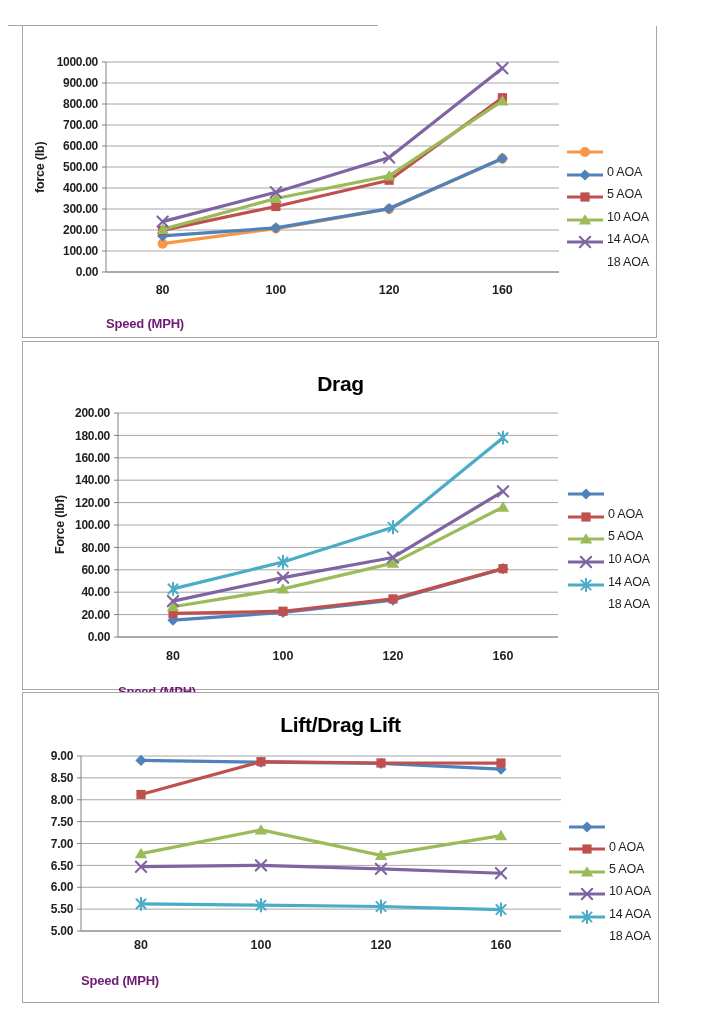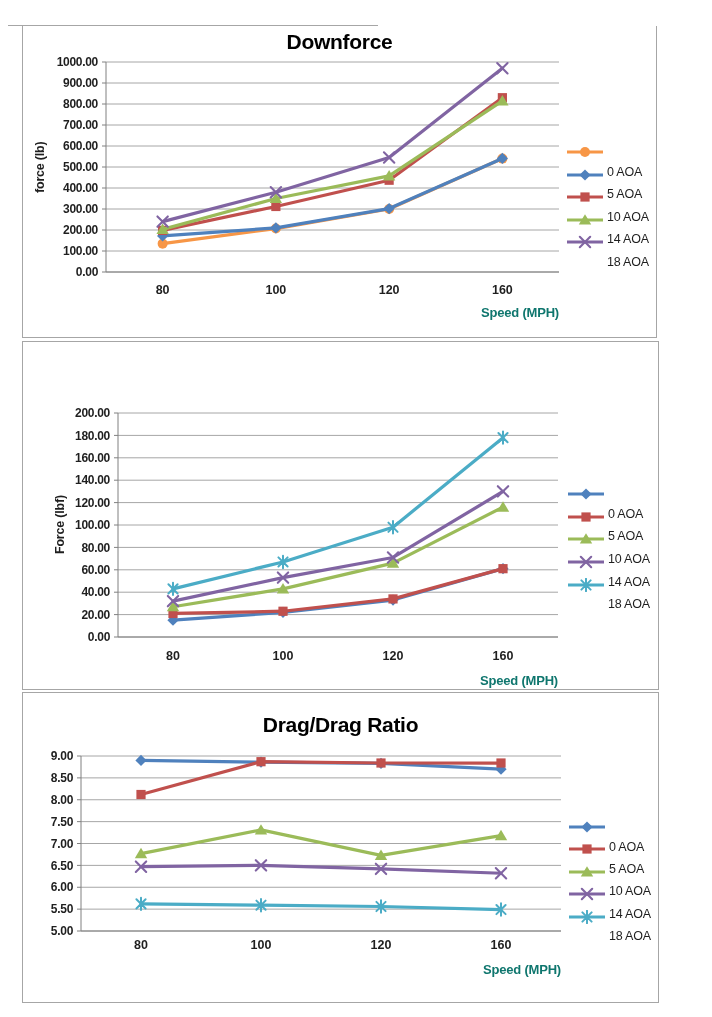--- a/index.html
+++ b/index.html
@@ -19,22 +19,22 @@
   #panel-downforce .chart-title{top:4px;}
   #panel-drag .chart-title{top:30px;}
   #panel-ratio .chart-title{top:20px;}
 
   .y-axis-title{position:absolute;display:flex;align-items:center;justify-content:center;
        writing-mode:vertical-rl;transform:rotate(180deg);
        font-size:12.5px;font-weight:bold;color:#1f1f1f;width:18px;letter-spacing:-0.2px;}
   #panel-downforce .y-axis-title{left:8px;top:36px;height:210px;}
   #panel-drag .y-axis-title{left:28px;top:71px;height:224px;}
 
-  .x-axis-title{position:absolute;text-align:right;font-size:13px;font-weight:bold;
-       color:#0f766e;letter-spacing:-0.2px;}
+  .x-axis-title{position:absolute;text-align:left;font-size:13px;font-weight:bold;
+       color:#701a75;letter-spacing:-0.2px;margin-top:11px;}
   #panel-downforce .x-axis-title{left:83px;top:279px;width:453px;}
   #panel-drag .x-axis-title{left:95px;top:331px;width:440px;}
   #panel-ratio .x-axis-title{left:58px;top:269px;width:480px;}
 
   .plot-svg{position:absolute;left:0;top:0;}
 
   .legend{position:absolute;}
   .legend-item{display:flex;align-items:center;height:14px;}
   .legend-item span{font-size:12.5px;color:#1f1f1f;white-space:nowrap;letter-spacing:-0.2px;margin-top:39px;}
   .legend-item svg{margin-right:3px;flex:none;}
@@ -158,21 +158,20 @@
           <path d="M 474.175 37.099999999999994 L 484.575 47.5 M 474.175 47.5 L 484.575 37.099999999999994" stroke="#8064A2" stroke-width="2.1" fill="none" stroke-linecap="round"></path>
         </g>
       </g>
       <g>
         <text x="139.625" y="268" text-anchor="middle" fill="#1F1F1F" font-size="12.5px" font-weight="bold">80</text>
         <text x="252.875" y="268" text-anchor="middle" fill="#1F1F1F" font-size="12.5px" font-weight="bold">100</text>
         <text x="366.125" y="268" text-anchor="middle" fill="#1F1F1F" font-size="12.5px" font-weight="bold">120</text>
         <text x="479.375" y="268" text-anchor="middle" fill="#1F1F1F" font-size="12.5px" font-weight="bold">160</text>
       </g>
     </svg>
-  <div class="chart-title">Downforce</div>
   <div class="y-axis-title">force (lb)</div>
   <div class="x-axis-title">Speed (MPH)</div>
   <div class="legend" style="left: 543px; top: 119px;">
       <div class="legend-item">
         <svg width="38" height="14">
           <line x1="1" y1="7" x2="37" y2="7" stroke="#F79646" stroke-width="3"></line>
           <g>
             <circle cx="19" cy="7" r="5" fill="#F79646"></circle>
           </g>
         </svg>
@@ -331,20 +330,21 @@
           <path d="M 475.4 91.04 L 484.6 100.24 M 475.4 100.24 L 484.6 91.04 M 480 89.44 L 480 101.84" stroke="#4BACC6" stroke-width="2" fill="none" stroke-linecap="round"></path>
         </g>
       </g>
       <g>
         <text x="150" y="318" text-anchor="middle" fill="#1F1F1F" font-size="12.5px" font-weight="bold">80</text>
         <text x="260" y="318" text-anchor="middle" fill="#1F1F1F" font-size="12.5px" font-weight="bold">100</text>
         <text x="370" y="318" text-anchor="middle" fill="#1F1F1F" font-size="12.5px" font-weight="bold">120</text>
         <text x="480" y="318" text-anchor="middle" fill="#1F1F1F" font-size="12.5px" font-weight="bold">160</text>
       </g>
     </svg>
+  <div class="chart-title">Drag</div>
   <div class="y-axis-title">Force (lbf)</div>
   <div class="x-axis-title">Speed (MPH)</div>
   <div class="legend" style="left: 544px; top: 145px;">
       <div class="legend-item">
         <svg width="38" height="14">
           <line x1="1" y1="7" x2="37" y2="7" stroke="#4F81BD" stroke-width="3"></line>
           <g>
             <path d="M 19 1.4000000000000004 L 24.6 7 L 19 12.6 L 13.4 7 Z" fill="#4F81BD"></path>
           </g>
         </svg>
@@ -497,21 +497,21 @@
           <path d="M 473.4 211.9625 L 482.6 221.1625 M 473.4 221.1625 L 482.6 211.9625 M 478 210.3625 L 478 222.7625" stroke="#4BACC6" stroke-width="2" fill="none" stroke-linecap="round"></path>
         </g>
       </g>
       <g>
         <text x="118" y="256" text-anchor="middle" fill="#1F1F1F" font-size="12.5px" font-weight="bold">80</text>
         <text x="238" y="256" text-anchor="middle" fill="#1F1F1F" font-size="12.5px" font-weight="bold">100</text>
         <text x="358" y="256" text-anchor="middle" fill="#1F1F1F" font-size="12.5px" font-weight="bold">120</text>
         <text x="478" y="256" text-anchor="middle" fill="#1F1F1F" font-size="12.5px" font-weight="bold">160</text>
       </g>
     </svg>
-  <div class="chart-title">Drag/Drag Ratio</div>
+  <div class="chart-title">Lift/Drag Lift</div>
 
   <div class="x-axis-title">Speed (MPH)</div>
   <div class="legend" style="left: 545px; top: 127px;">
       <div class="legend-item">
         <svg width="38" height="14">
           <line x1="1" y1="7" x2="37" y2="7" stroke="#4F81BD" stroke-width="3"></line>
           <g>
             <path d="M 19 1.4000000000000004 L 24.6 7 L 19 12.6 L 13.4 7 Z" fill="#4F81BD"></path>
           </g>
         </svg>

